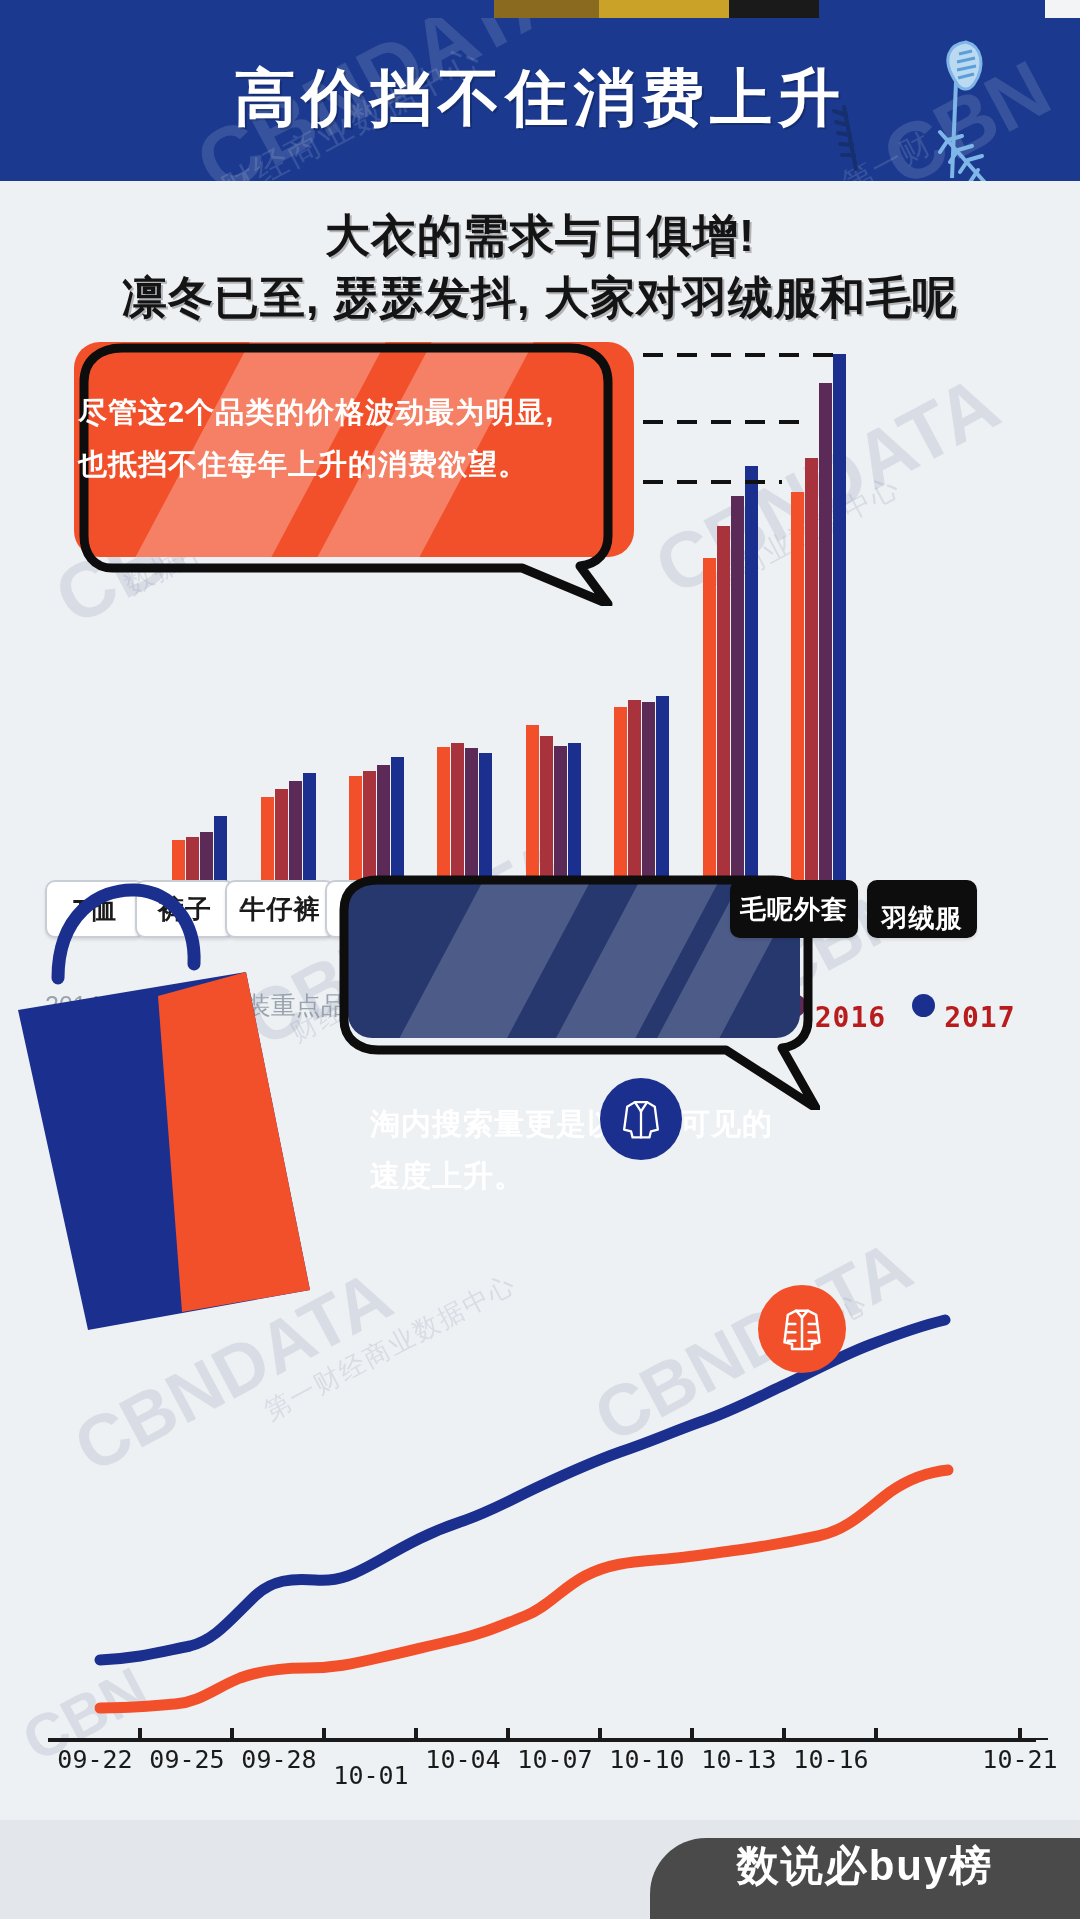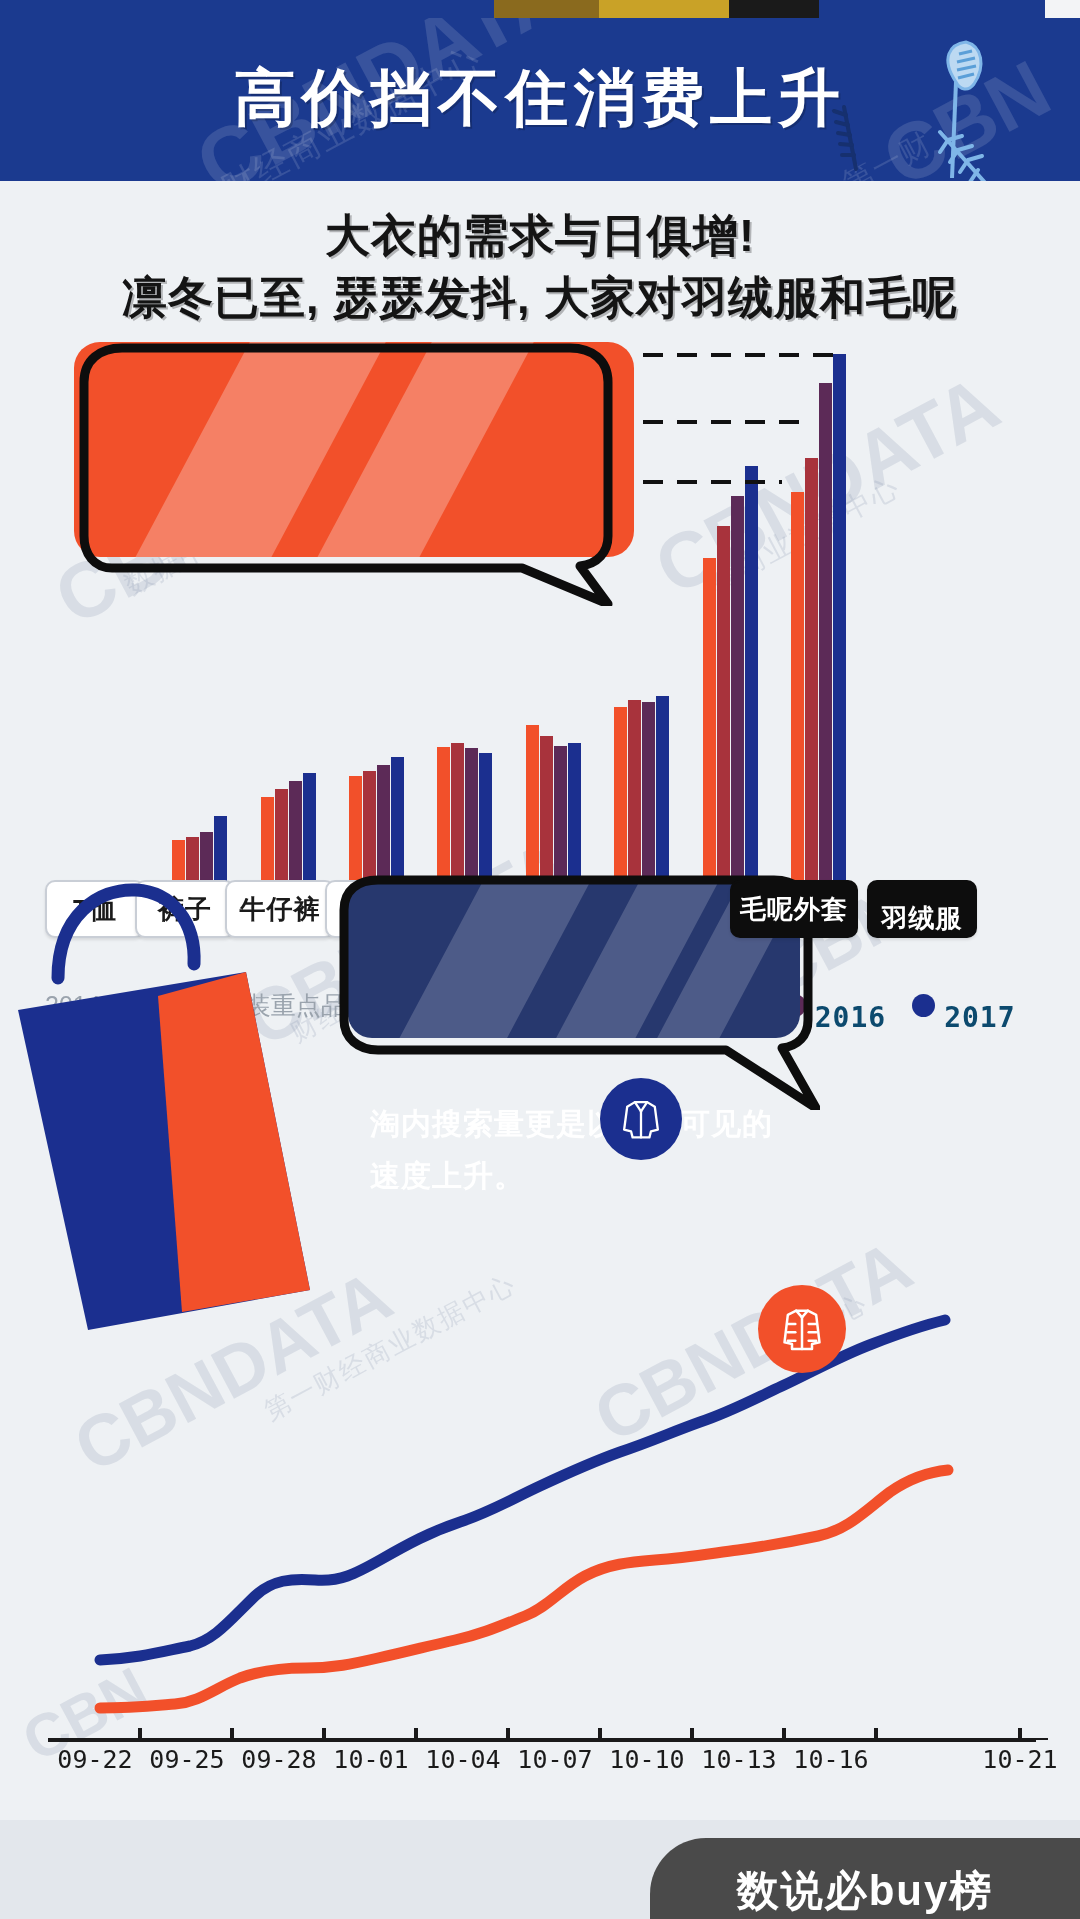--- a/index.html
+++ b/index.html
@@ -79,21 +79,21 @@
     box-shadow: 0 2px 3px rgba(0,0,0,0.10);
   }
   .chip.dark { background:#0d0d0d; border-color:#0d0d0d; color:#ffffff; z-index:3; }
 
   
   .legend-row { position:absolute; left:45px; top:985px; width:1000px; height:40px; display:flex; align-items:center; }
   .legend-caption { color:#9aa3ad; font-size:25px; letter-spacing:0px; }
   .legend-items { display:flex; align-items:center; margin-left:28px; gap:26px; }
   .legend-item { display:flex; align-items:center; gap:9px; }
   .legend-dot { width:23px; height:23px; border-radius:50%; display:inline-block; }
-  .legend-label { font-size:28px; font-weight:bold; color:#0c4a6e; letter-spacing:1px;
+  .legend-label { font-size:28px; font-weight:bold; color:#b91c1c; letter-spacing:1px;
                   font-family:"DejaVu Sans Mono","Liberation Mono",monospace;margin-top:24px; }
 
   
   .bubble-navy-wrap { position:absolute; left:330px; top:870px; width:490px; height:240px; }
   .bubble-navy-fill {
     position:absolute; left:18px; top:8px; width:452px; height:160px;
     background:#27386e; border-radius:24px; overflow:hidden;
   }
   .bubble-navy-fill .stripe {
     position:absolute; top:-60px; width:95px; height:300px;
@@ -120,21 +120,21 @@
   .icon-badge {
     position:absolute; border-radius:50%; display:flex; align-items:center; justify-content:center;
   }
 
   
   .footer { position:absolute; left:0; top:1820px; width:1080px; height:99px; background:#e3e7ec; }
   .footer-note { position:absolute; left:55px; top:1866px; font-size:25px; color:#6f7780; letter-spacing:0px; }
   .footer-brand {
     position:absolute; right:0; top:1838px; width:430px; height:81px;
     background:#4a4a4a; border-top-left-radius:56px;
-    display:flex; align-items:flex-end; justify-content:center;
+    display:flex; align-items:flex-start; justify-content:center;
   }
   .footer-brand-text { color:#ffffff; font-size:42px; font-weight:bold; letter-spacing:2px; }
 </style>
 </head>
 <body>
 
 <div id="page">
 
   <div class="top-strip">
     <div class="seg-orange"></div>
@@ -272,20 +272,24 @@
   <div class="bubble-red-wrap">
     <div class="bubble-red-fill">
       <div class="stripe" style="left:120px;"></div>
       <div class="stripe" style="left:300px; width:90px;"></div>
     </div>
     <svg class="bubble-red-outline" viewBox="0 0 600 270">
       <path d="M32 46 C32 24, 48 12, 70 12 L518 12 C540 12, 556 24, 556 46
                L556 200 C556 216, 546 228, 528 230
                L556 268 L470 232 L60 232 C42 232, 32 218, 32 200 Z" fill="none" stroke="#0d0d0d" stroke-width="9" stroke-linejoin="round"></path>
     </svg>
+  </div>
+  <div class="bubble-red-text">
+    <div>尽管这2个品类的价格波动最为明显,</div>
+    <div>也抵挡不住每年上升的消费欲望。</div>
   </div>
 
   <div class="cat-row">
     <div class="chip" style="left:0px;   width:100px;">
         <span>T恤</span>
       </div>
     <div class="chip" style="left:90px;  width:100px;">
         <span>裤子</span>
       </div>
     <div class="chip" style="left:180px; width:110px;">
@@ -401,21 +405,21 @@
       <line x1="784" y1="8" x2="784" y2="20"></line>
       <line x1="876" y1="8" x2="876" y2="20"></line>
       <line x1="1020" y1="8" x2="1020" y2="20"></line>
     </g>
   </svg>
 
   <div class="axis-dates">
     <div class="axis-date" style="left:50px;">09-22</div>
     <div class="axis-date" style="left:142px;">09-25</div>
     <div class="axis-date" style="left:234px;">09-28</div>
-    <div class="axis-date" style="left:326px;">10-01</div>
+    <div class="axis-date" style="left:326px;margin-top:16px;">10-01</div>
     <div class="axis-date" style="left:418px;">10-04</div>
     <div class="axis-date" style="left:510px;">10-07</div>
     <div class="axis-date" style="left:602px;">10-10</div>
     <div class="axis-date" style="left:694px;">10-13</div>
     <div class="axis-date" style="left:786px;text-align:center;">10-16</div>
     <div class="axis-date" style="left:975px;">10-21</div>
   </div>
 
   <div class="icon-badge" style="left:600px; top:1078px; width:82px; height:82px; background:#1b2f8f;">
     <svg viewBox="0 0 60 60" width="46" height="46">

